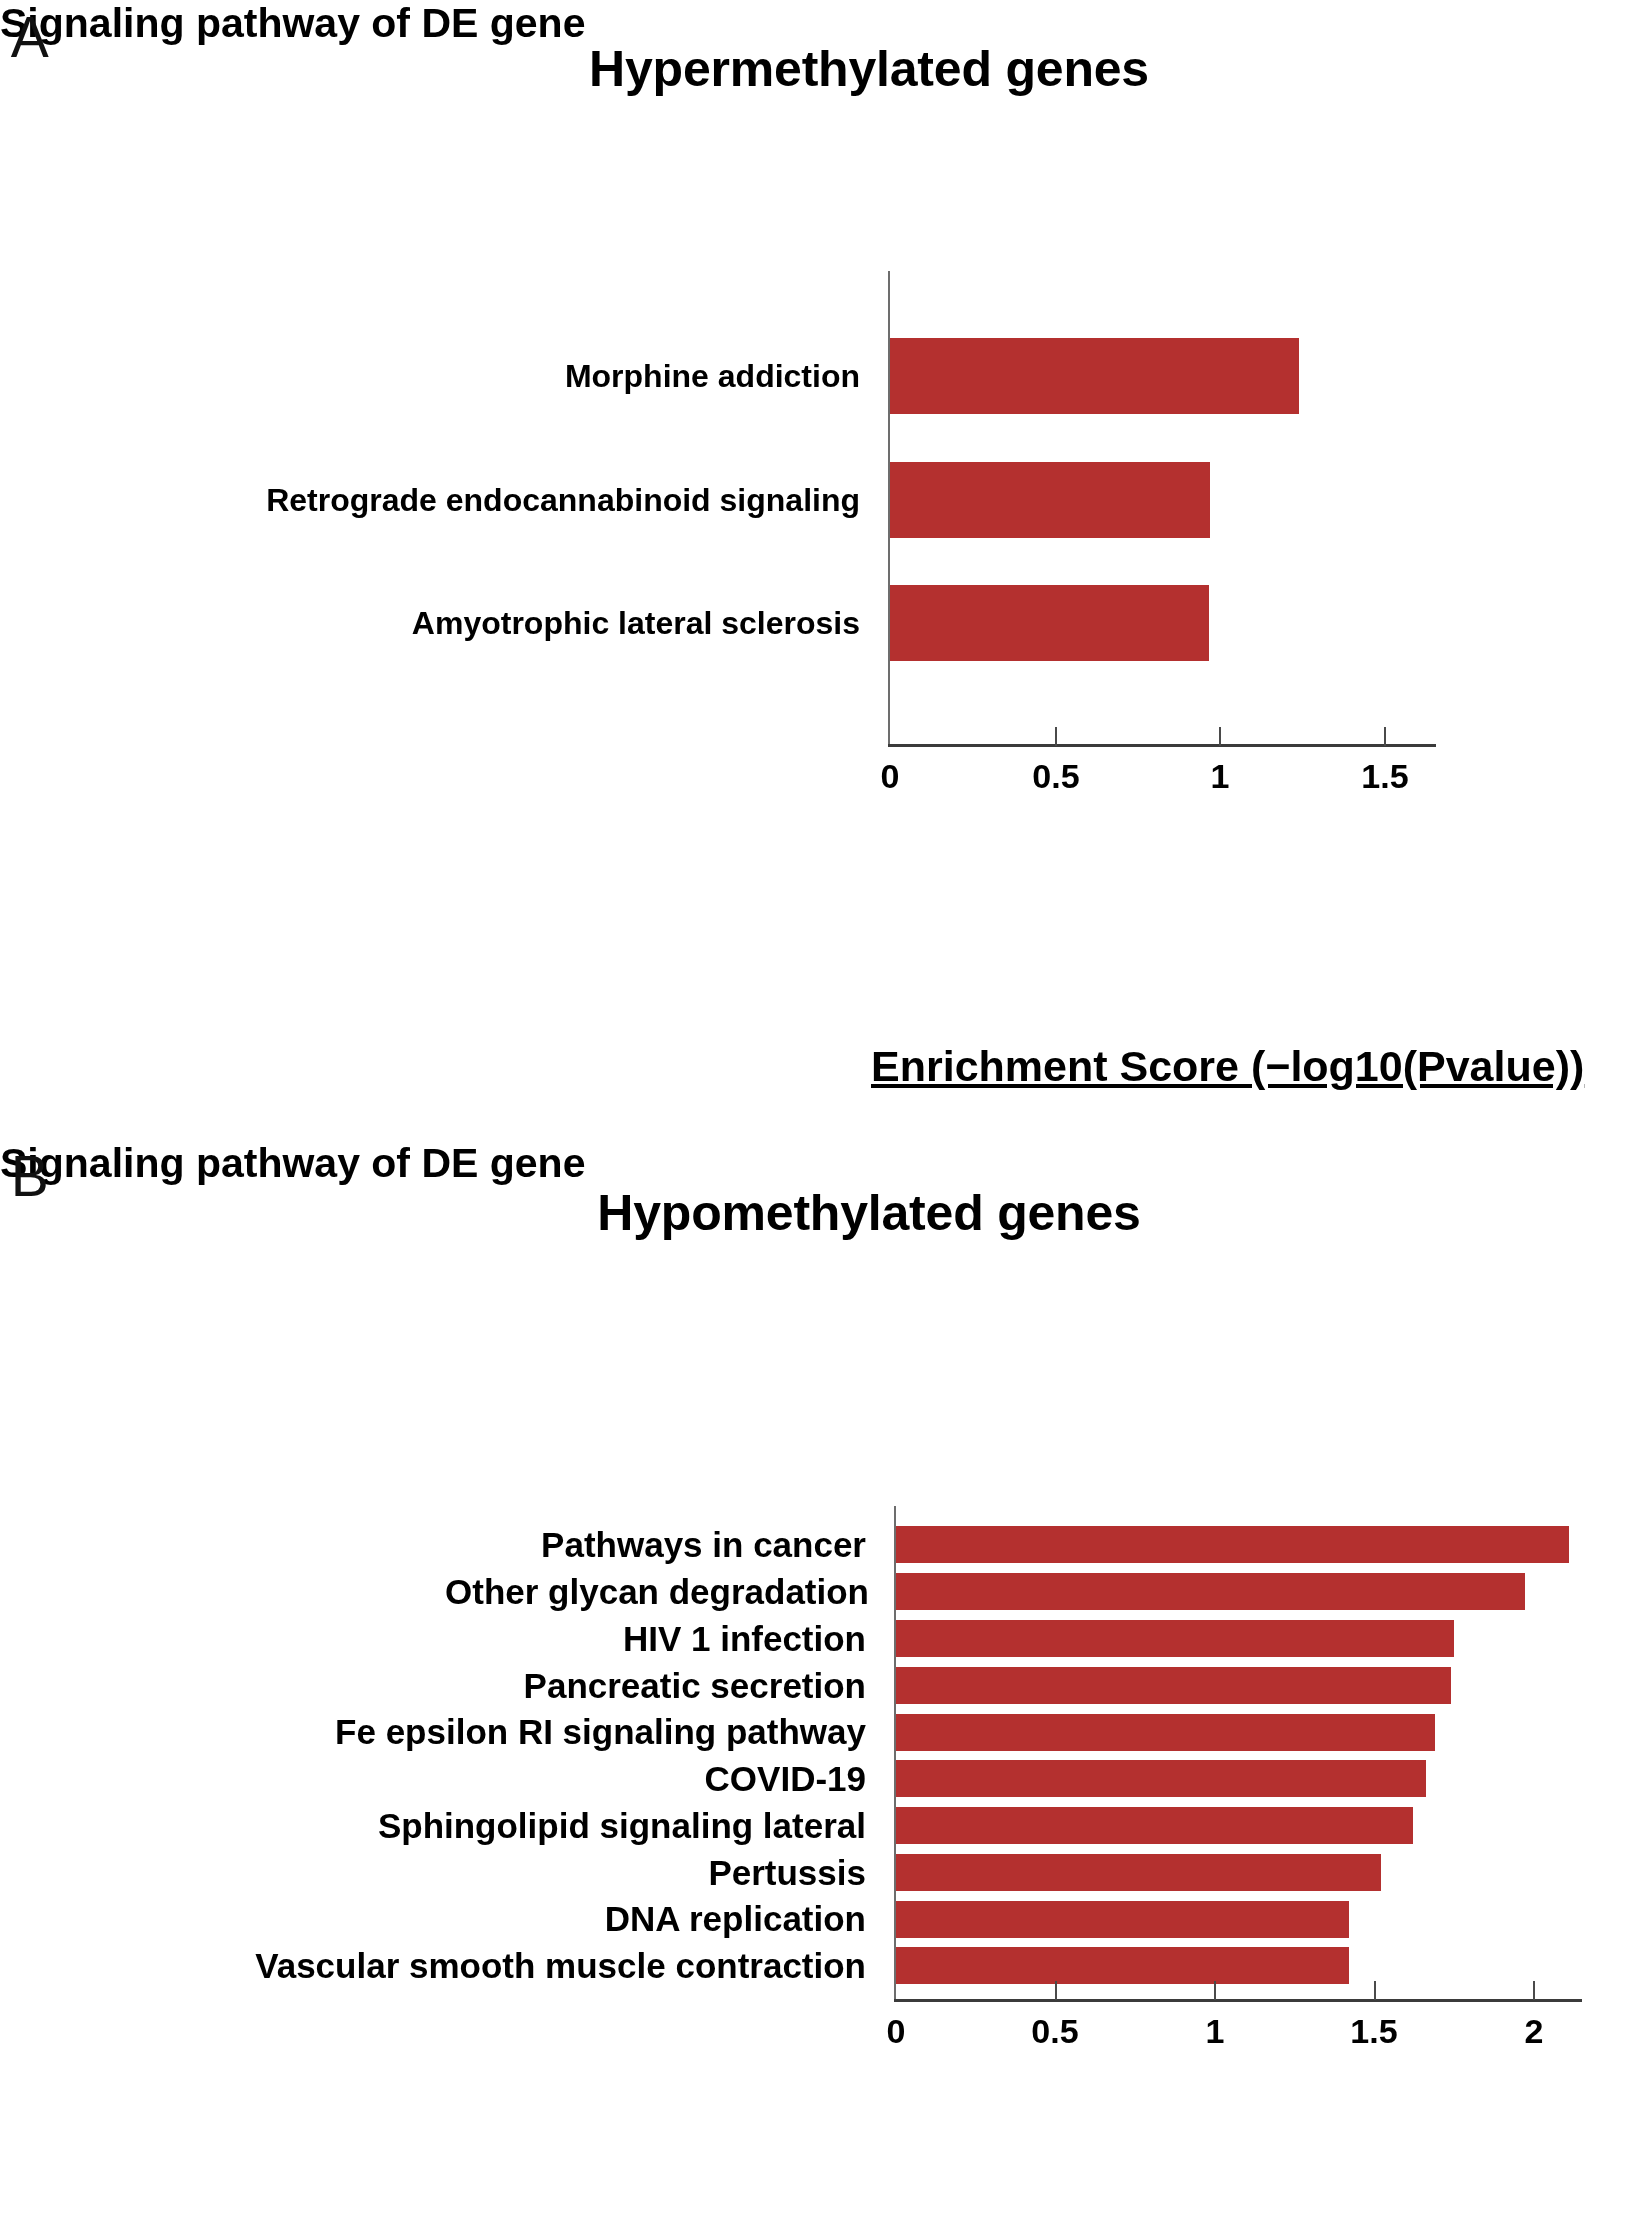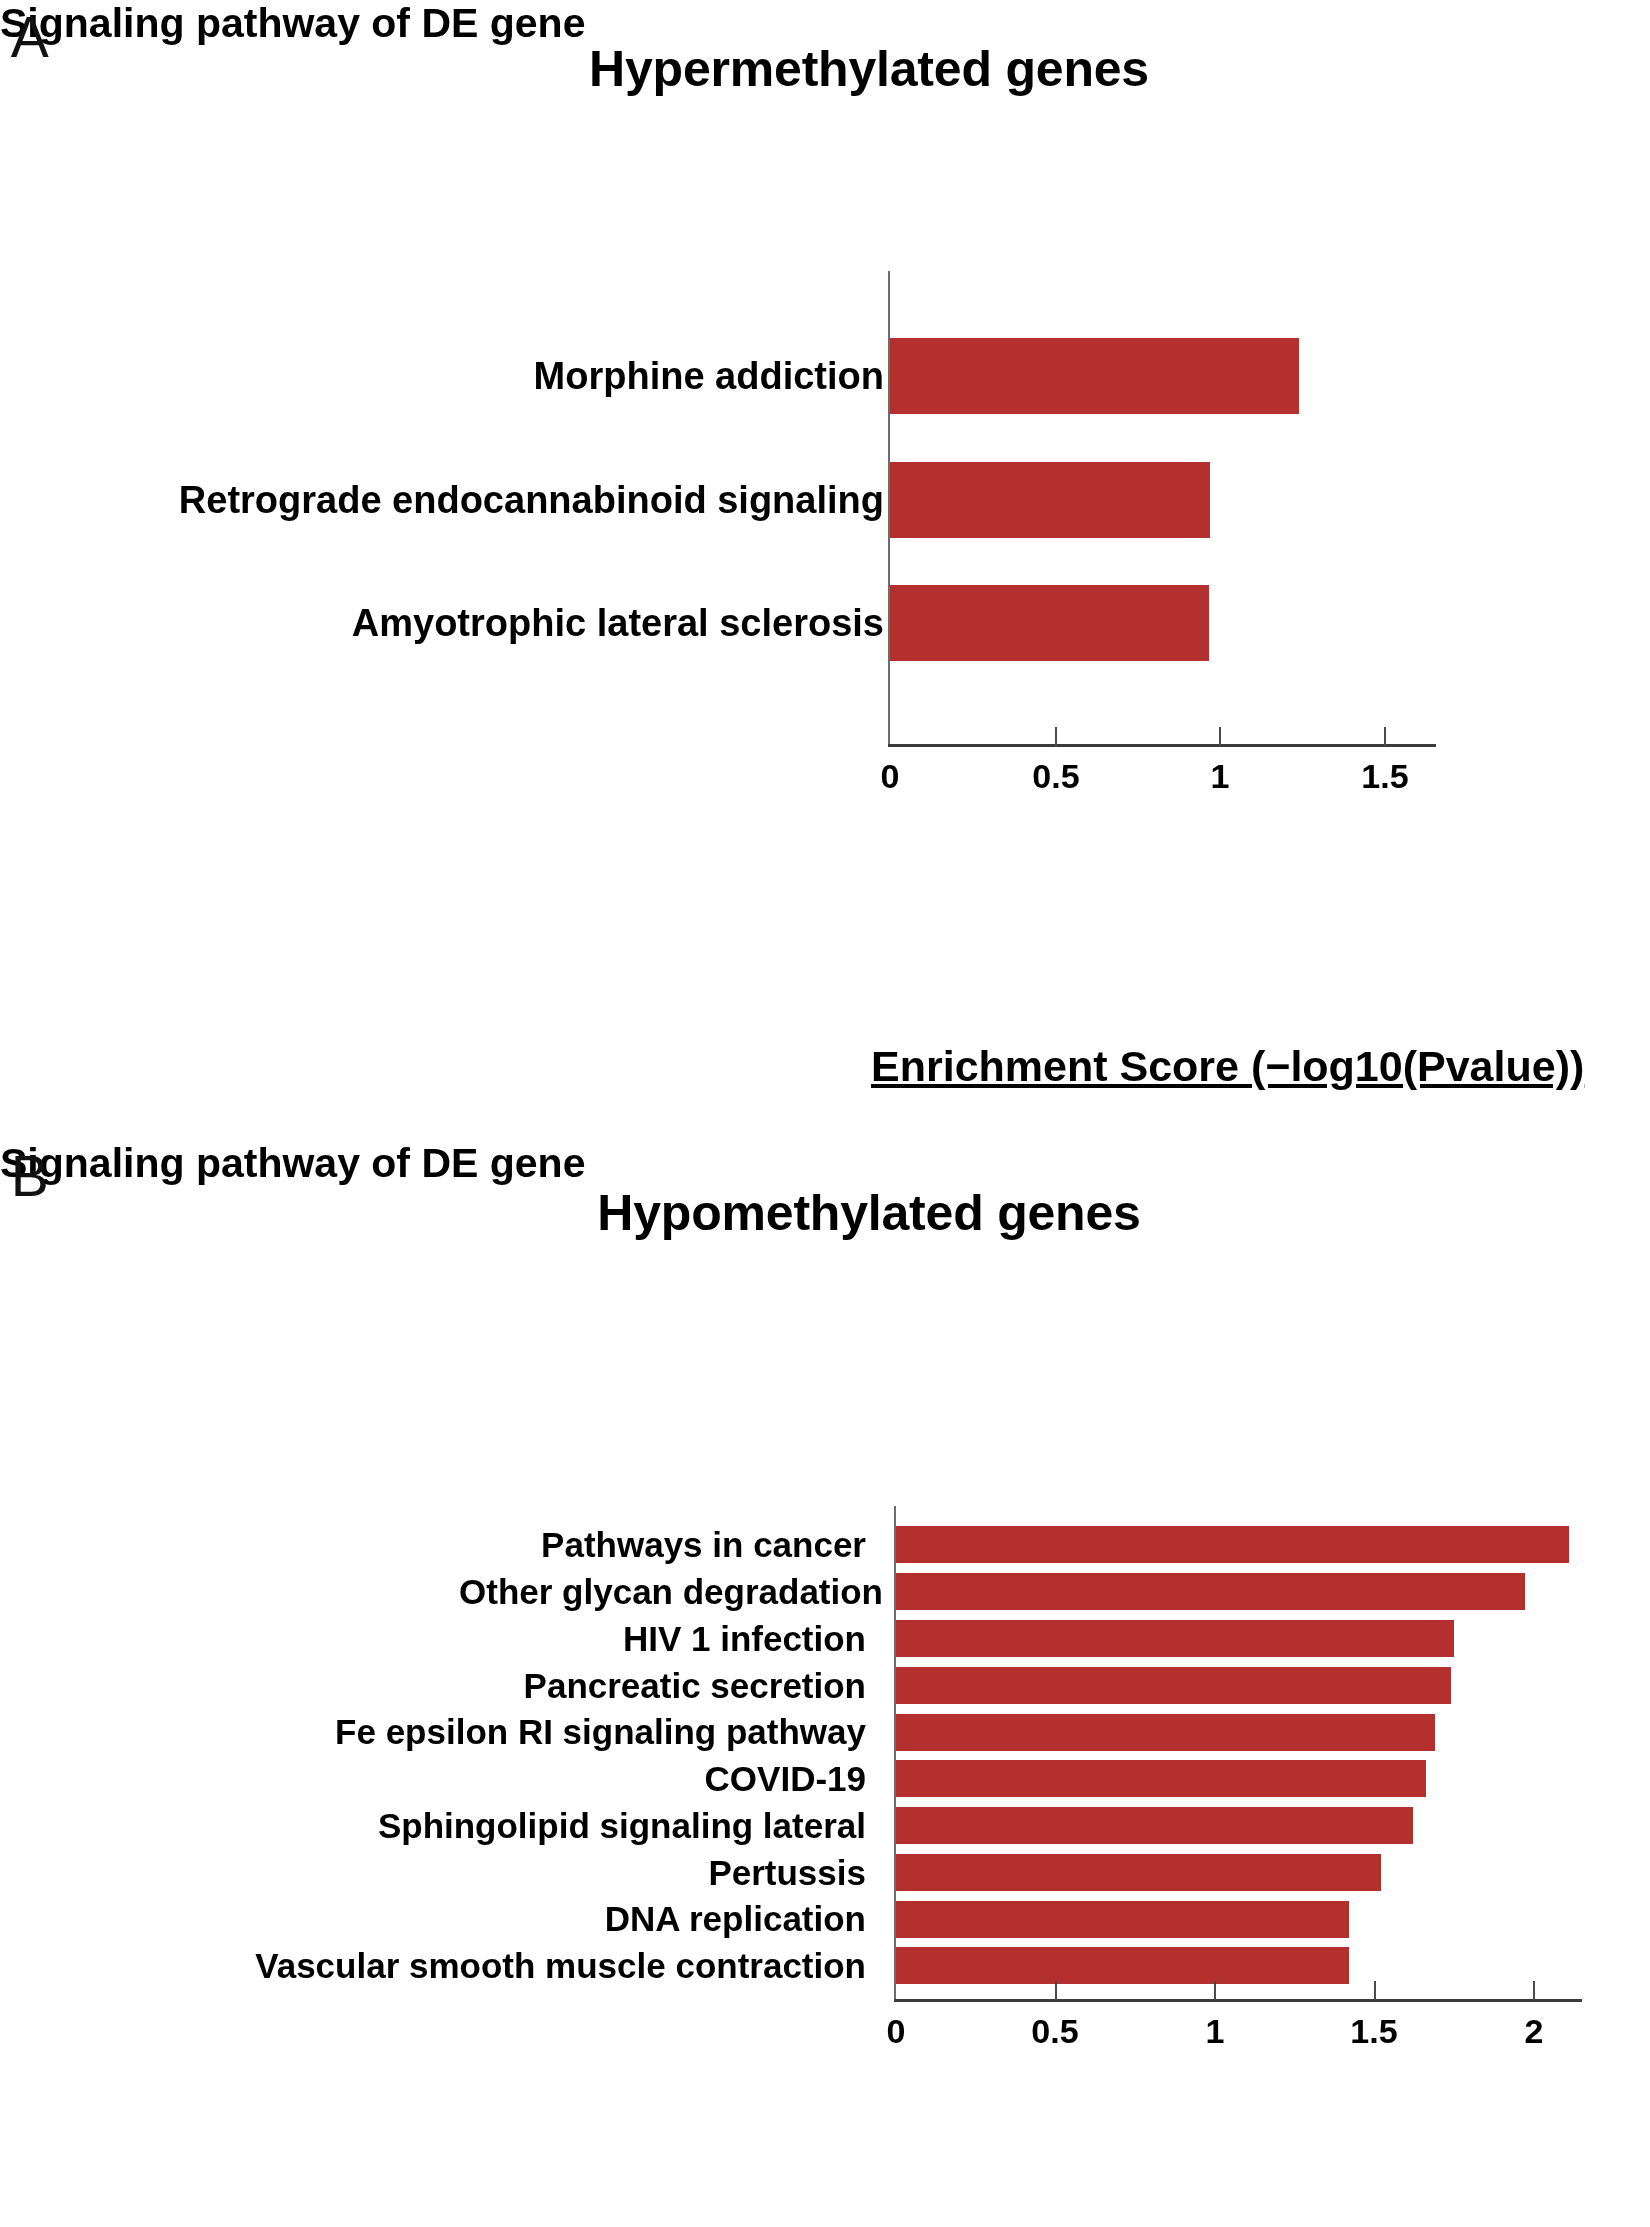--- a/index.html
+++ b/index.html
@@ -95,21 +95,21 @@
   #panel-a .panel-letter { left: 10.7px; top: 9px; }
   #panel-a .panel-title {
     left: 557px; top: 40px; width: 624px;
     font-size: 50px;
   }
   #panel-a .chart-title {
     left: 873px; top: 165px; width: 668px;
     font-size: 41px; text-align: left; font-weight: bold;
   }
   #panel-a .chart { left: 0; top: 249px; }
-  #panel-a .cat-label { font-size: 38px; padding-left: 24px; }
+  #panel-a .cat-label { font-size: 32px; }
   #panel-a .tick-label { font-size: 34px; }
   #panel-a .axis-title {
     left: 871px; top: 1042px;
     font-size: 43px;
     text-decoration: underline;
   }
 
   
   #panel-b { top: 1140px; height: 1195px; }
   #panel-b .panel-letter { left: 10.7px; top: 8px; }
@@ -171,21 +171,21 @@
 
   <div class="panel-letter">B</div>
 
   <div class="panel-title">Hypomethylated genes</div>
 
   <div class="chart-title">Signaling pathway of DE gene</div>
 
   <div class="chart">
 
     <div class="cat-label" style="left:0; top:182px; width:866px;">Pathways in cancer</div>
-    <div class="cat-label" style="left:17px; top:229px; width:866px;">Other glycan degradation</div>
+    <div class="cat-label" style="left:3px; top:229px; width:866px;">Other glycan degradation</div>
     <div class="cat-label" style="left:0; top:276px; width:866px;">HIV 1 infection</div>
     <div class="cat-label" style="left:0; top:323px; width:866px;text-align:right;">Pancreatic secretion</div>
     <div class="cat-label" style="left:0; top:369px; width:866px;">Fe epsilon RI signaling pathway</div>
     <div class="cat-label" style="left:0; top:416px; width:866px;">COVID-19</div>
     <div class="cat-label" style="left:0; top:463px; width:866px;">Sphingolipid signaling lateral</div>
     <div class="cat-label" style="left:0; top:510px; width:866px;">Pertussis</div>
     <div class="cat-label" style="left:0; top:556px; width:866px;">DNA replication</div>
     <div class="cat-label" style="left:0; top:603px; width:866px;">Vascular smooth muscle contraction</div>
 
     <div class="plot" style="left:896px; top:0; width:735px; height:713px;">

